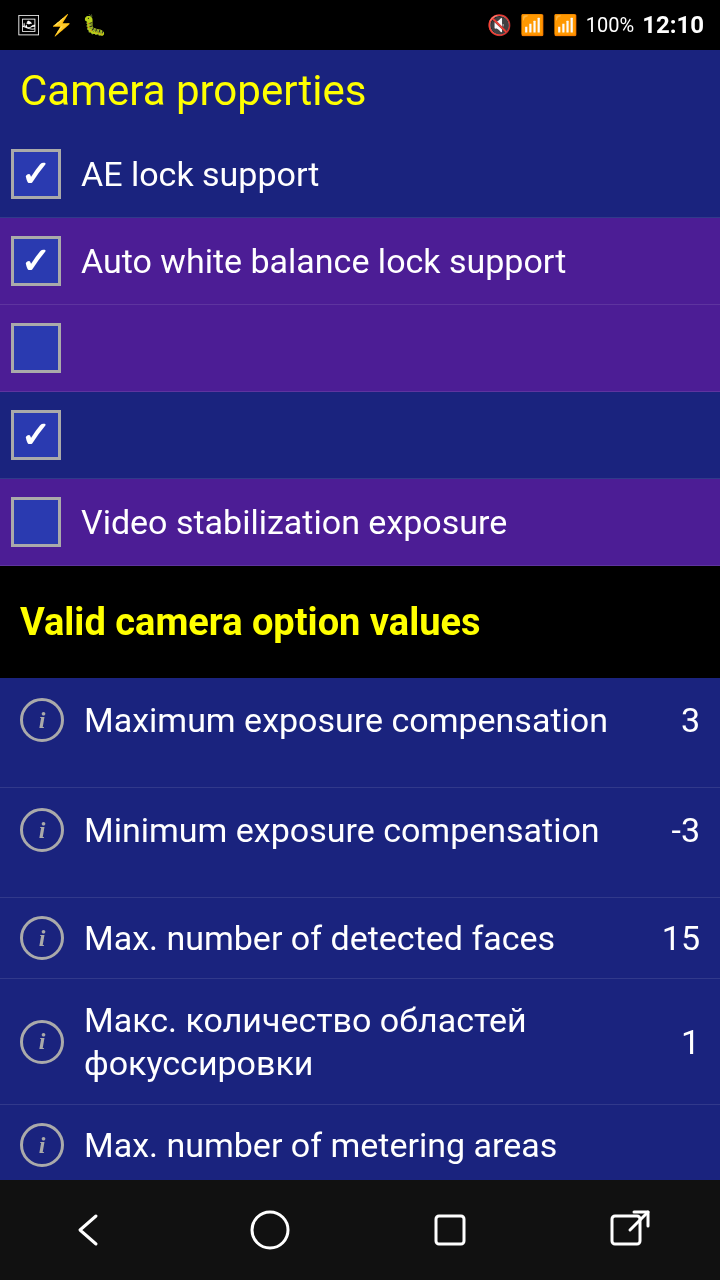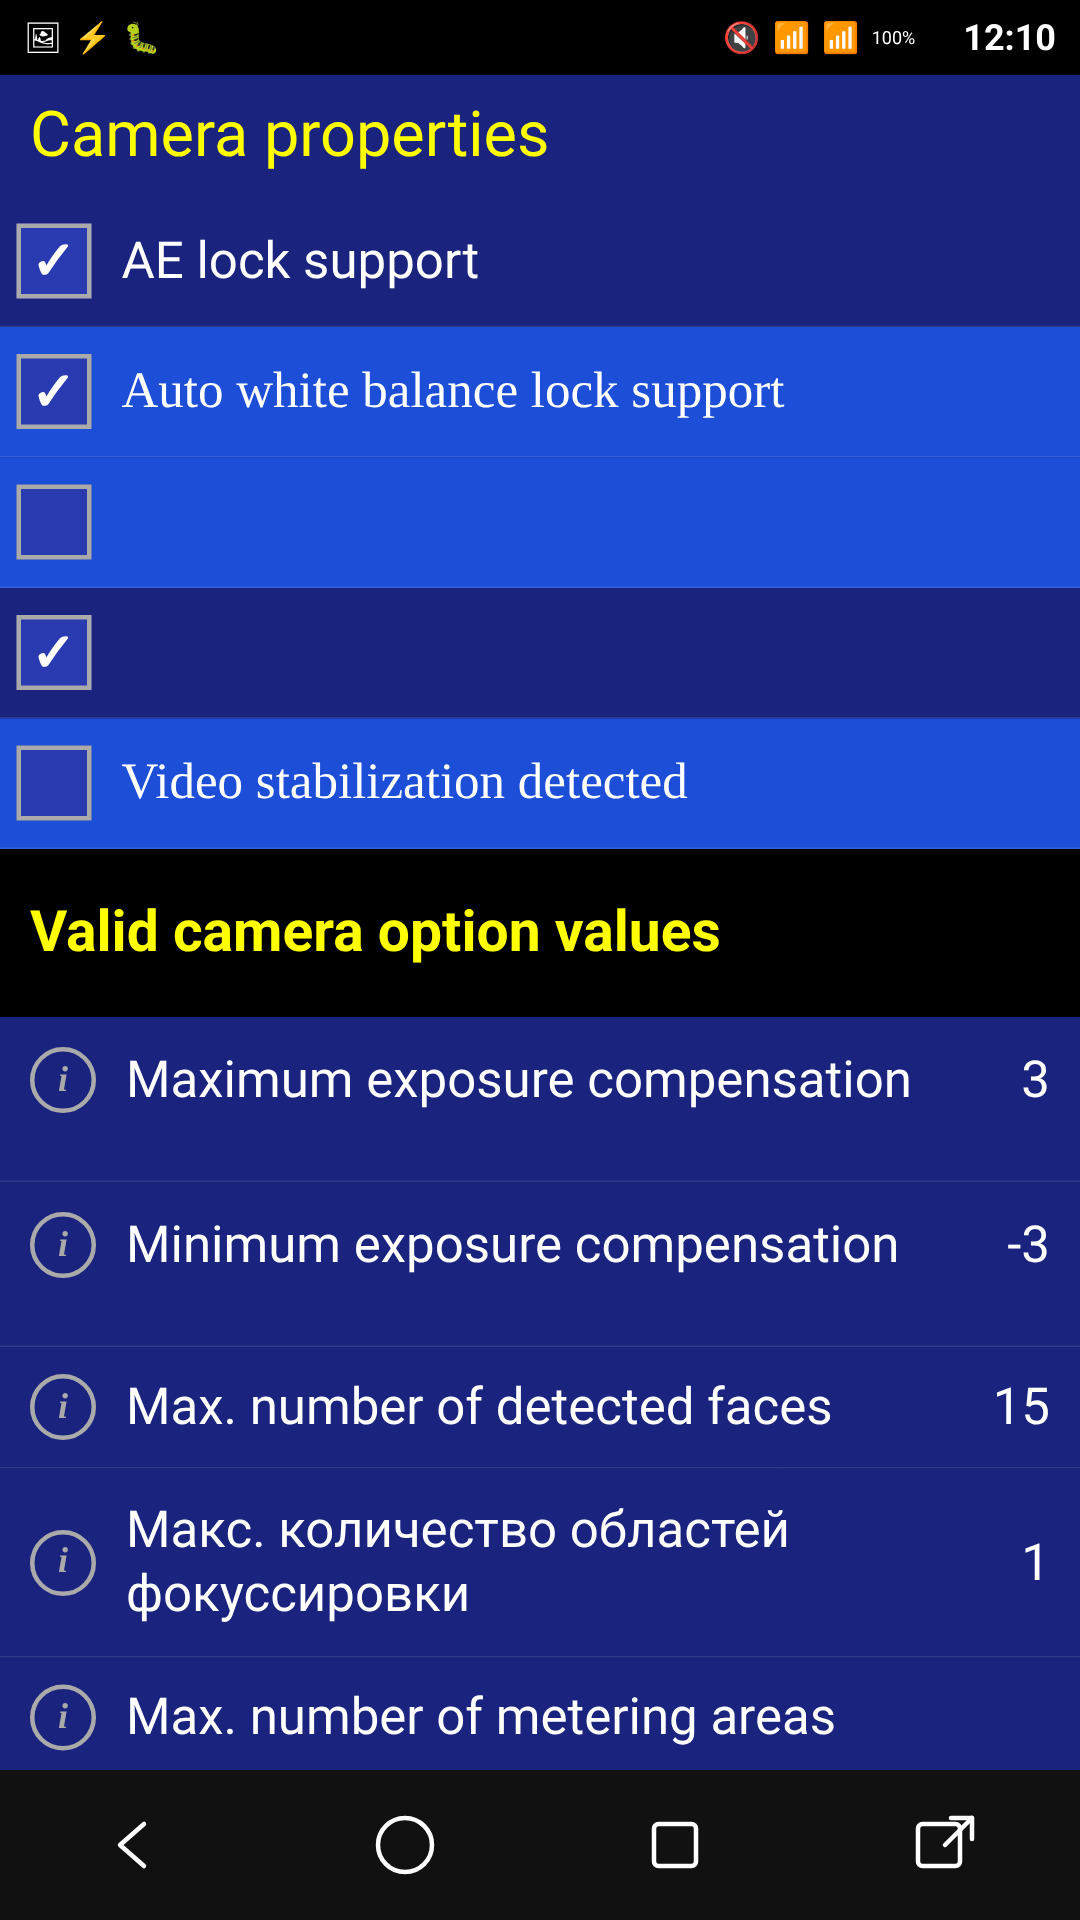--- a/index.html
+++ b/index.html
@@ -34,21 +34,20 @@
       color: white;
     }
     .status-icon {
       font-size: 20px;
       color: white;
     }
     .status-time {
       font-size: 24px;
       font-weight: bold;
       color: white;
-      margin-left: 24px;
     }
 
     
     .header {
       background: #1a237e;
       padding: 16px 20px;
     }
     .header-title {
       font-size: 42px;
       font-weight: normal;
@@ -58,22 +57,21 @@
     
     .checkbox-item {
       display: flex;
       align-items: center;
       padding: 18px 11px;
       border-bottom: 1px solid rgba(255,255,255,0.1);
       background: #1a237e;
       min-height: 80px;
     }
     .checkbox-item.alt {
-      background: #1d4ed8;
-      font-family: Liberation Serif, serif;
+      background: #4c1d95;
     }
 
     .checkbox {
       width: 50px;
       height: 50px;
       border: 3px solid #aaa;
       background: #2a3ab0;
       flex-shrink: 0;
       display: flex;
       align-items: center;
@@ -216,21 +214,21 @@
 <div class="status-bar">
   <div class="status-bar-left">
     <span class="status-icon">🖼</span>
     <span class="status-icon">⚡</span>
     <span class="status-icon">🐛</span>
   </div>
   <div class="status-bar-right">
     <span style="font-size:20px;">🔇</span>
     <span style="font-size:20px;">📶</span>
     <span style="font-size:20px;">📶</span>
-    <span style="font-size:12px;">100%</span>
+    <span style="font-size:20px;">100%</span>
     <span class="status-time">12:10</span>
   </div>
 </div>
 
 <div class="main-scroll">
 
   <div class="header">
     <span class="header-title">Camera properties</span>
   </div>
 
@@ -250,21 +248,21 @@
     <div class="checkbox-item alt">
       <div class="checkbox"></div>
     </div>
 
     <div class="checkbox-item">
       <div class="checkbox checked"></div>
     </div>
 
     <div class="checkbox-item alt">
       <div class="checkbox"></div>
-      <span class="item-label">Video stabilization detected</span>
+      <span class="item-label">Video stabilization exposure</span>
     </div>
 
   </div>
 
   <div class="section-header">
     <span class="section-header-title">Valid camera option values</span>
   </div>
 
   <div class="watermark">Camera info</div>
 

